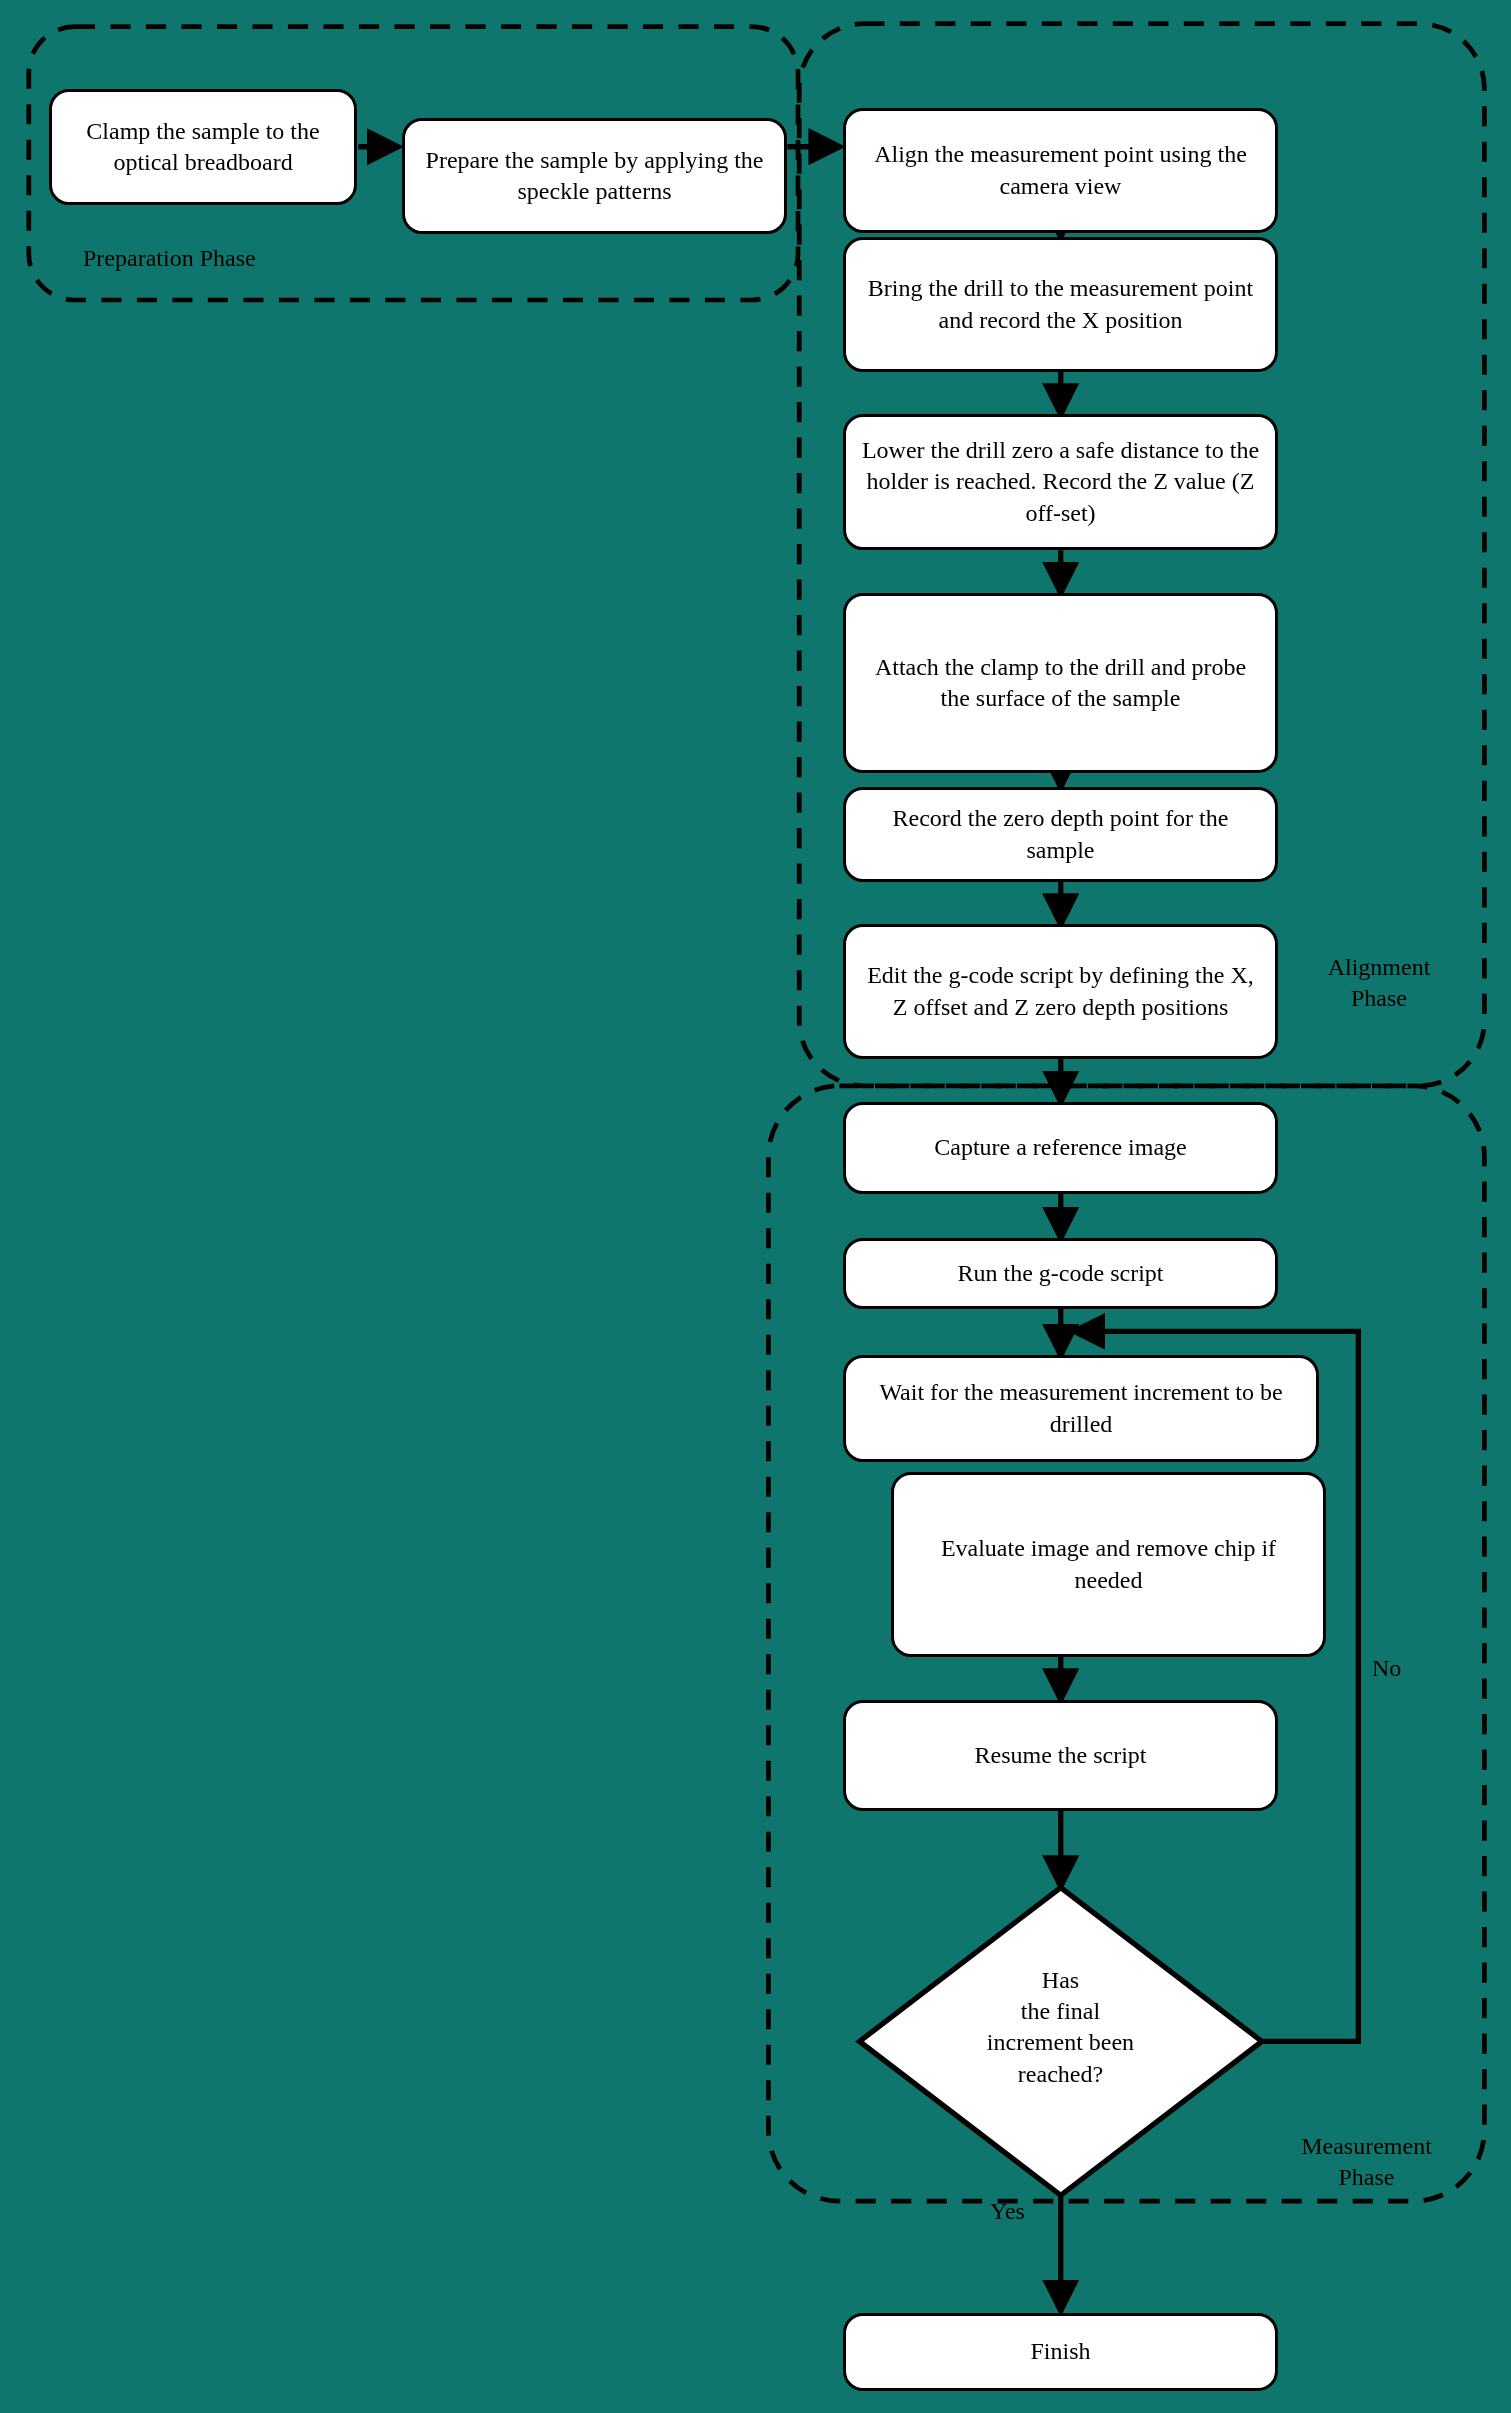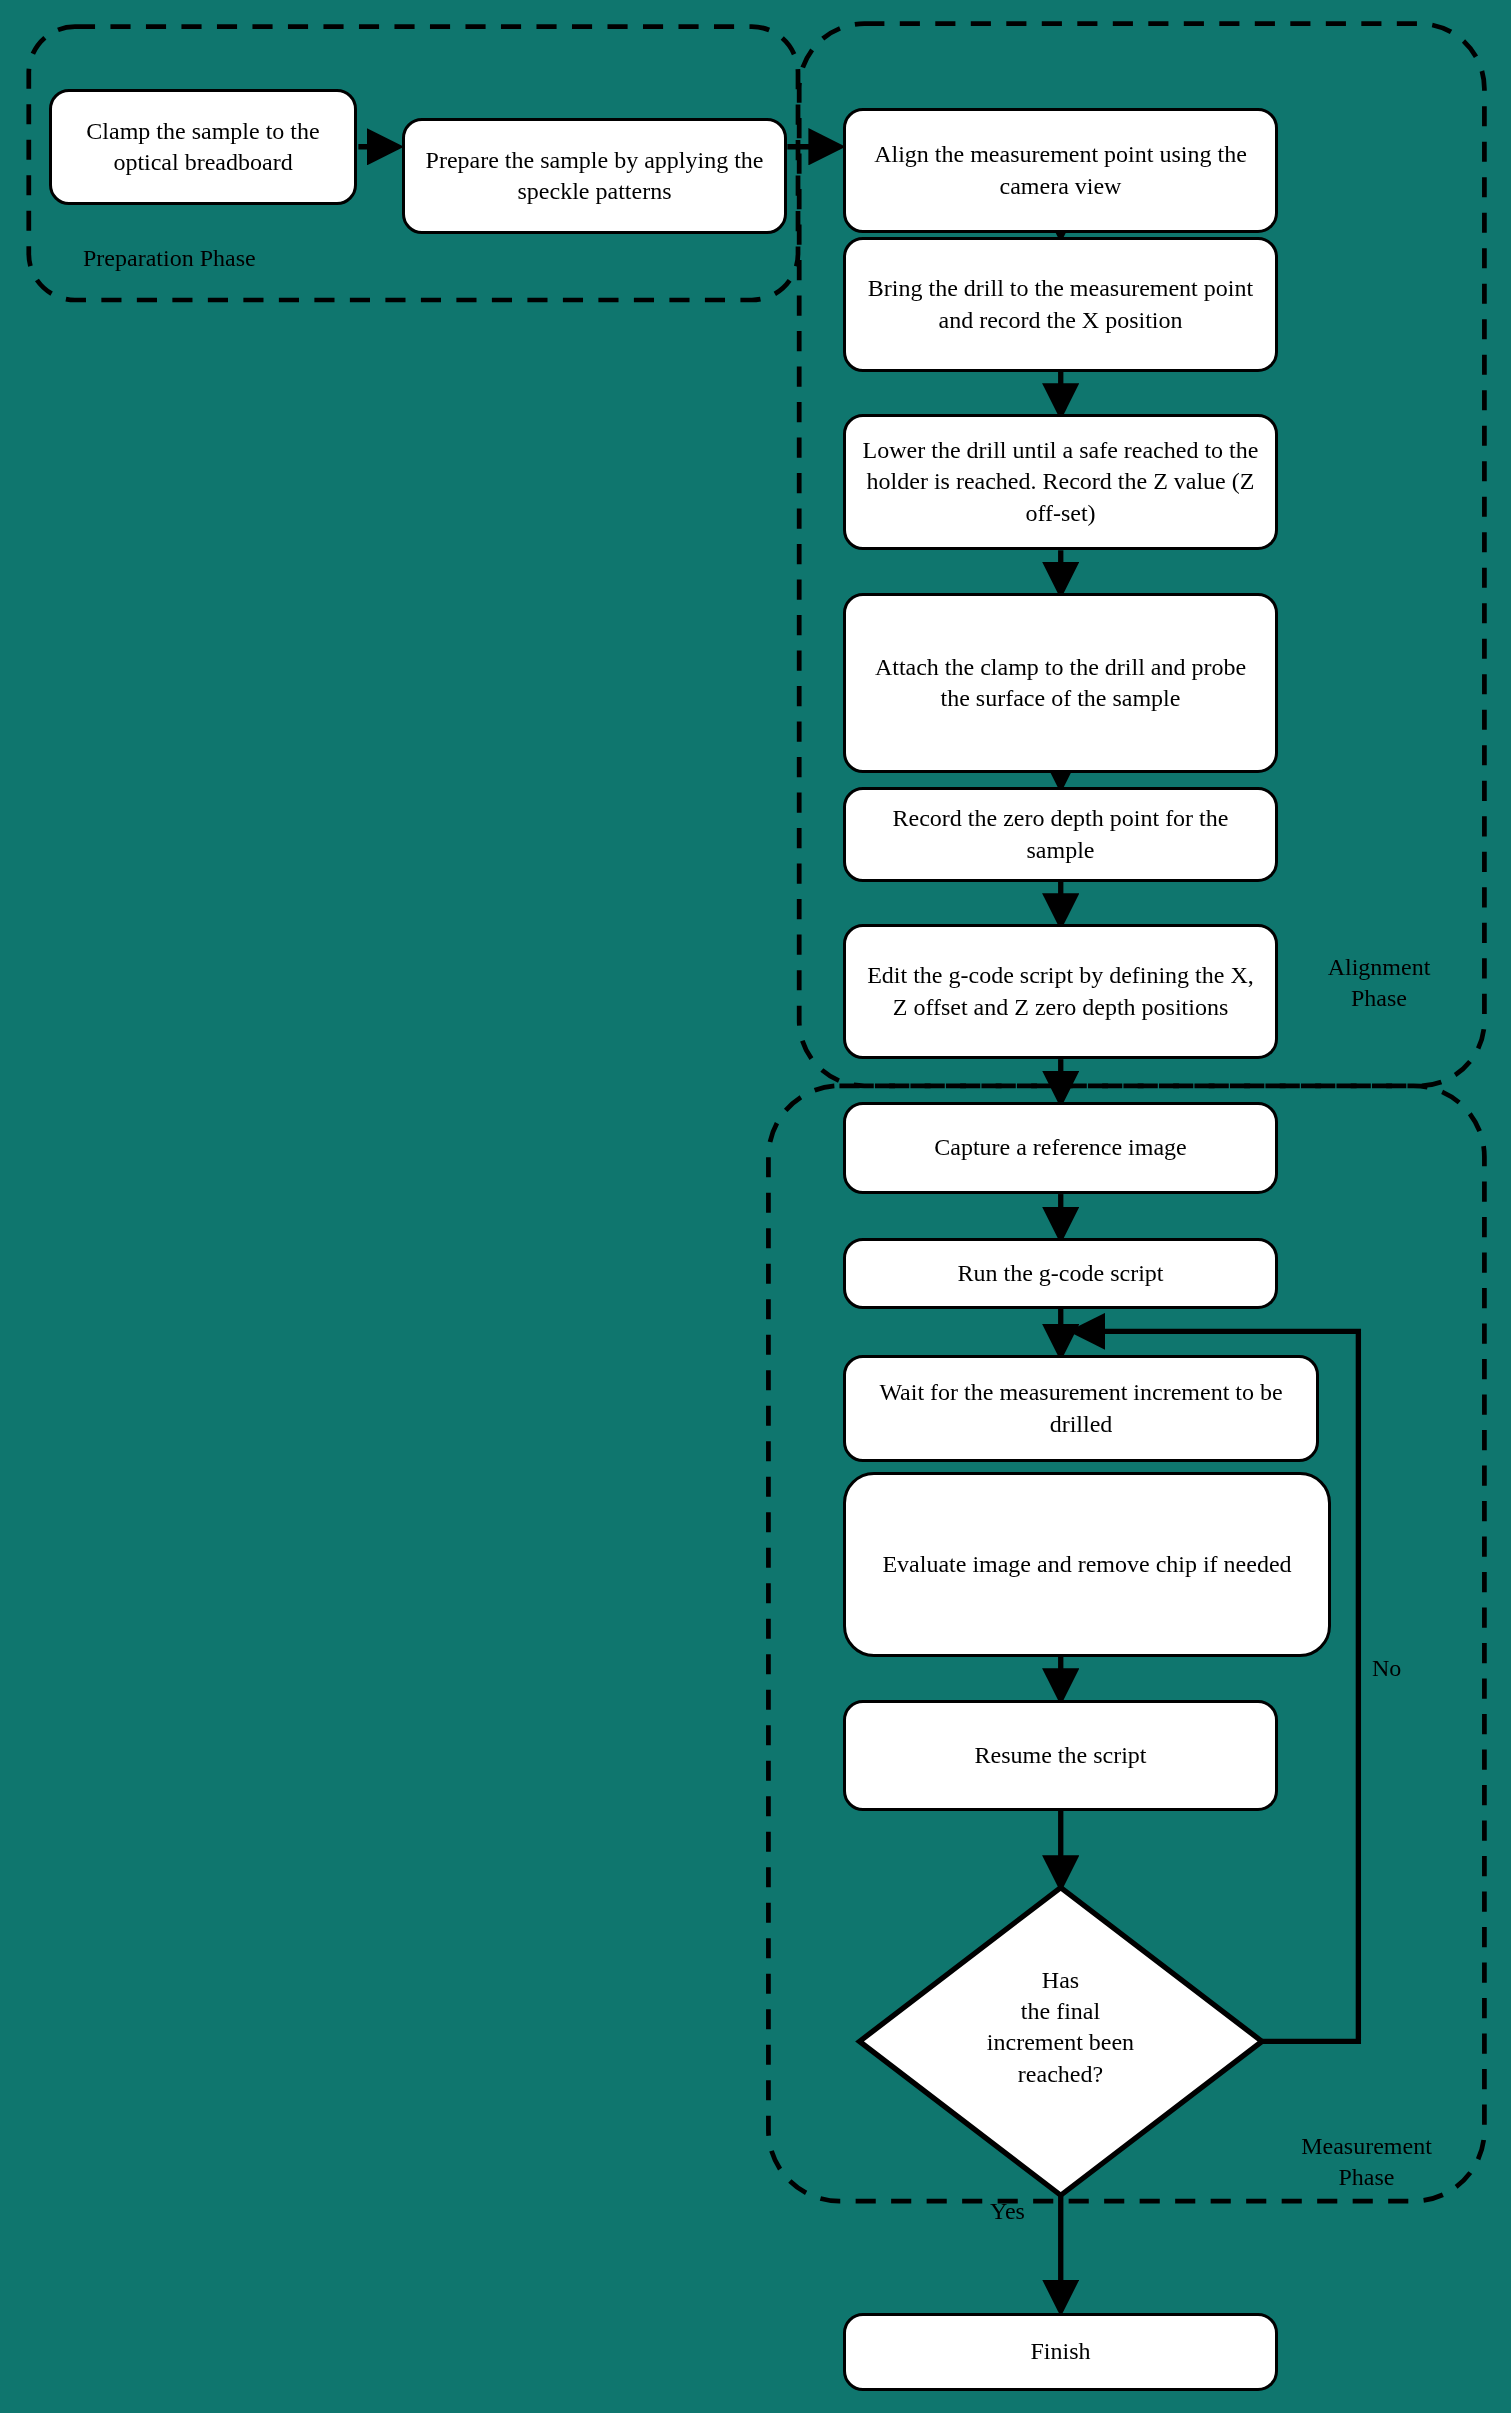--- a/index.html
+++ b/index.html
@@ -118,21 +118,21 @@
 
   <div class="node" style="left:843px; top:108px; width:435px; height:125px;">
     <span class="txt">Align the measurement point using the camera view</span>
   </div>
 
   <div class="node" style="left:843px; top:237px; width:435px; height:135px;">
     <span class="txt">Bring the drill to the measurement point and record the X position</span>
   </div>
 
   <div class="node" style="left:843px; top:414px; width:435px; height:136px;">
-    <span class="txt">Lower the drill until a safe reached to the holder is reached. Record the Z value (Z off-set)</span>
+    <span class="txt">Lower the drill zero a safe distance to the holder is reached. Record the Z value (Z off-set)</span>
   </div>
 
   <div class="node" style="left:843px; top:593px; width:435px; height:180px;">
     <span class="txt">Attach the clamp to the drill and probe the surface of the sample</span>
   </div>
 
   <div class="node" style="left:843px; top:787px; width:435px; height:95px;">
     <span class="txt">Record the zero depth point for the sample</span>
   </div>
 
@@ -148,21 +148,21 @@
   </div>
 
   <div class="node" style="left:843px; top:1238px; width:435px; height:71px;">
     <span class="txt">Run the g-code script</span>
   </div>
 
   <div class="node" style="left:843px; top:1355px; width:476px; height:107px;">
     <span class="txt">Wait for the measurement increment to be drilled</span>
   </div>
 
-  <div class="node" style="left:843px; top:1472px; width:488px; height:185px;border-radius:31px;">
+  <div class="node" style="left:891px; top:1472px; width:435px; height:185px;">
     <span class="txt">Evaluate image and remove chip if needed</span>
   </div>
 
   <div class="node" style="left:843px; top:1700px; width:435px; height:111px;">
     <span class="txt">Resume the script</span>
   </div>
 
   <div class="diamond-text" style="left:942px; top:1965px; width:237px;">Has
 the final
 increment been

